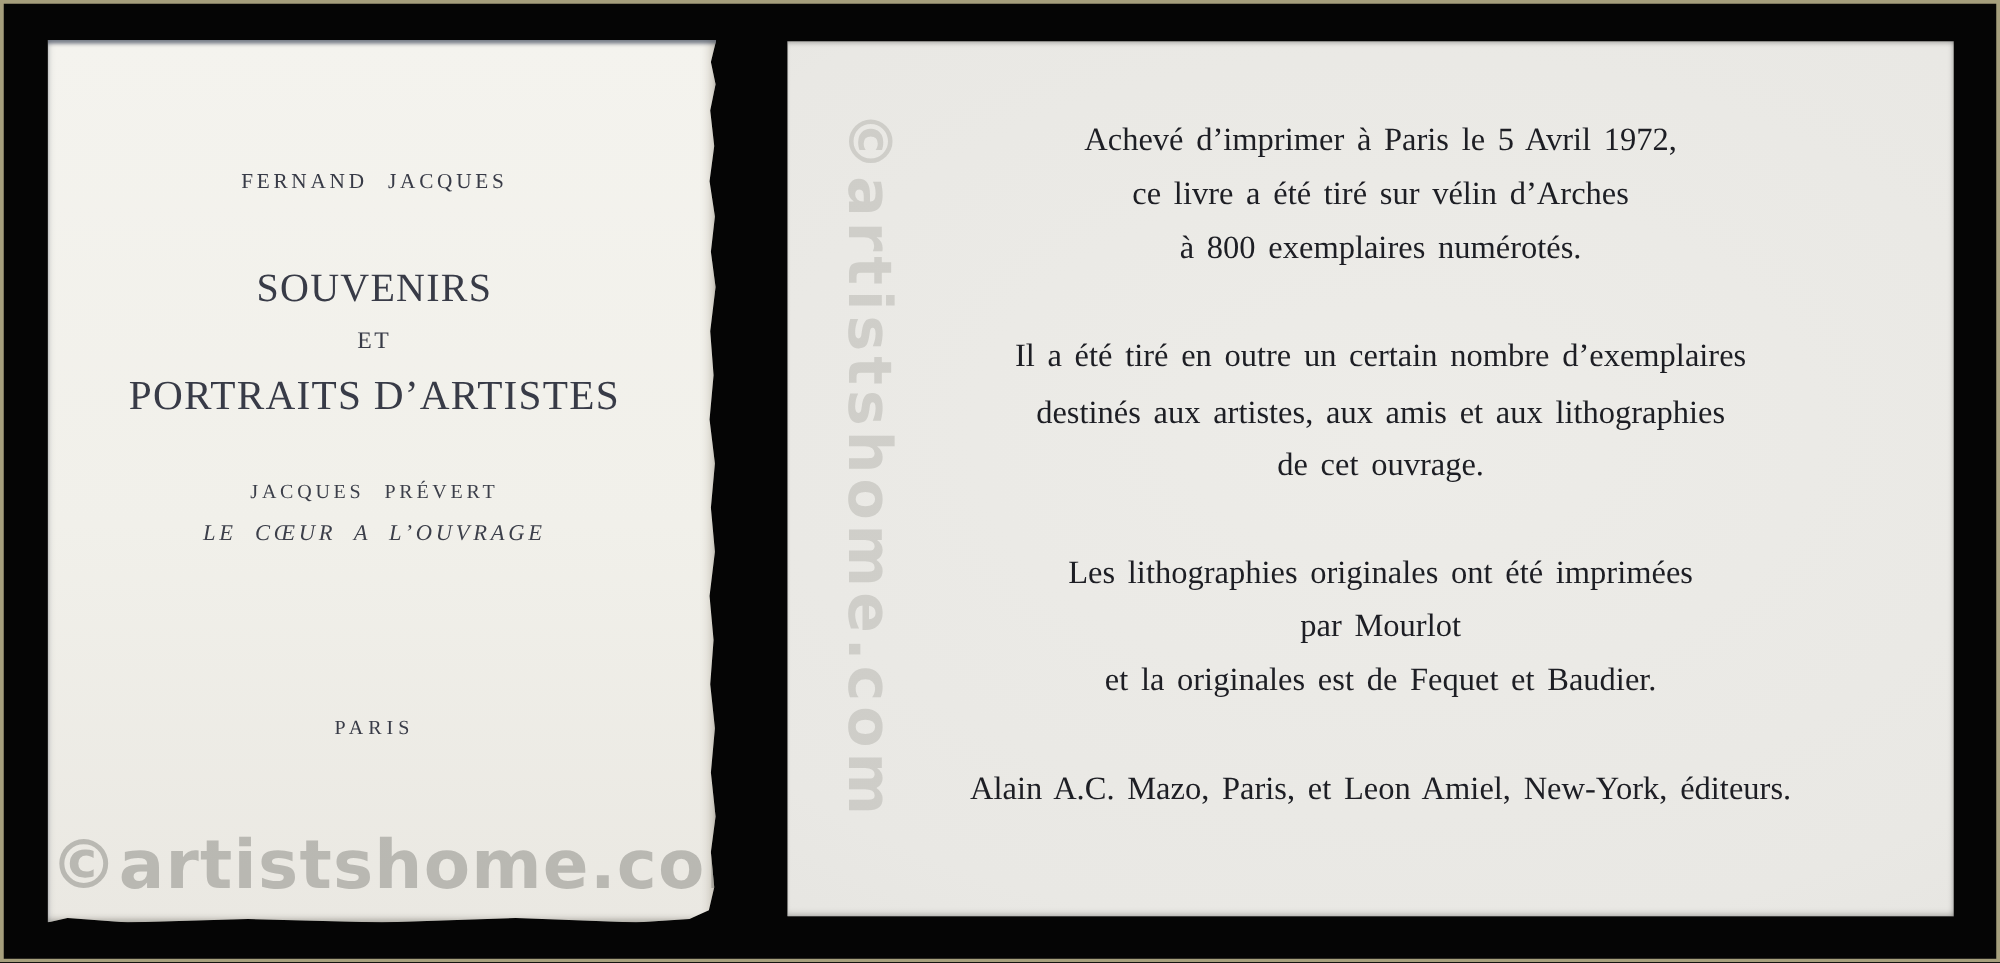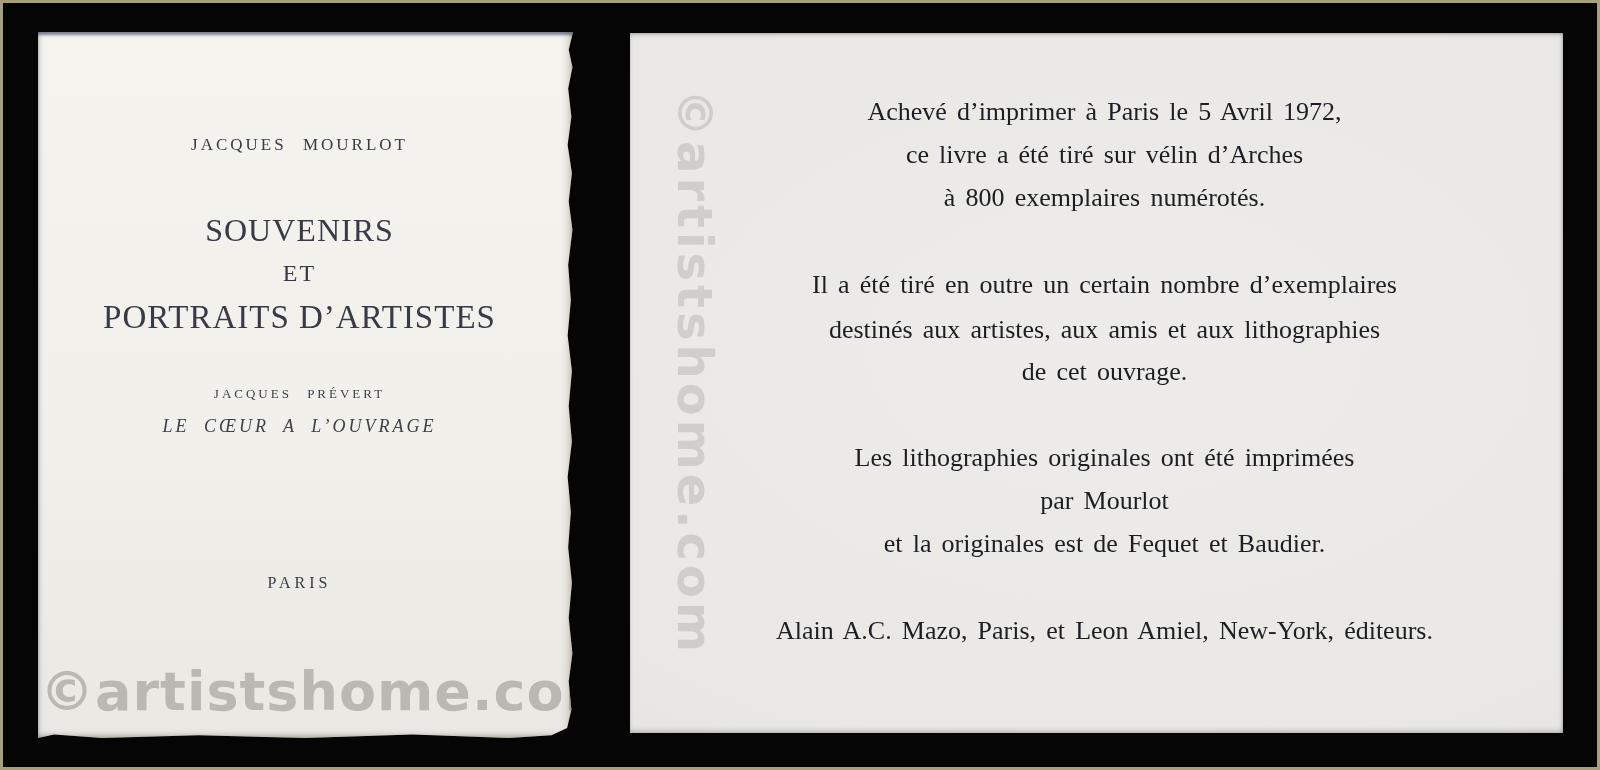--- a/index.html
+++ b/index.html
@@ -34,23 +34,23 @@
       96% 99.6%,88% 100%,70% 99.5%,50% 100%,30% 99.6%,12% 100%,3% 99.5%,0% 100%);
     overflow:hidden;
     z-index:5;
   }
   .tp-line{
     position:absolute;left:0;right:12px;text-align:center;
     color:#383b47;white-space:nowrap;
   }
   .tp-author  {top:102px;font-size:17px;line-height:22px;letter-spacing:3px;word-spacing:9px;}
   .tp-title1  {top:179px;font-size:32px;line-height:38px;letter-spacing:1px;}
-  .tp-title2  {top:230px;font-size:24px;line-height:22px;letter-spacing:2px;}
+  .tp-title2  {top:230px;font-size:19px;line-height:22px;letter-spacing:2px;}
   .tp-title3  {top:266px;font-size:33px;line-height:38px;letter-spacing:1px;}
-  .tp-sub1    {top:351px;font-size:13px;line-height:22px;letter-spacing:3px;word-spacing:9px;color:#3c3f4a;}
+  .tp-sub1    {top:351px;font-size:16px;line-height:22px;letter-spacing:3px;word-spacing:9px;color:#3c3f4a;}
   .tp-sub2    {top:383px;font-size:18px;line-height:22px;letter-spacing:3px;word-spacing:7px;color:#3c3f4a;font-style:italic;}
   .tp-place   {top:541px;font-size:16px;line-height:20px;letter-spacing:4px;}
   .tp-watermark{
     position:absolute;left:2px;top:628px;
     font-family:"DejaVu Sans", sans-serif;font-weight:bold;
     font-size:54px;letter-spacing:1px;white-space:nowrap;
     color:rgba(104,104,101,.38);
   }
 
   
@@ -76,21 +76,21 @@
     font-size:48px;letter-spacing:4px;white-space:nowrap;
     color:rgba(122,120,114,.24);
   }
 </style>
 </head>
 <body>
 
 <div class="canvas">
 
   <div class="page-left">
-    <div class="tp-line tp-author">JACQUES MOURLOT</div>
+    <div class="tp-line tp-author">FERNAND JACQUES</div>
     <div class="tp-line tp-title1">SOUVENIRS</div>
     <div class="tp-line tp-title2">ET</div>
     <div class="tp-line tp-title3">PORTRAITS D’ARTISTES</div>
     <div class="tp-line tp-sub1">JACQUES PRÉVERT</div>
     <div class="tp-line tp-sub2">LE CŒUR A L’OUVRAGE</div>
     <div class="tp-line tp-place">PARIS</div>
     <div class="tp-watermark">©artistshome.com</div>
   </div>
 
   <div class="page-right">

